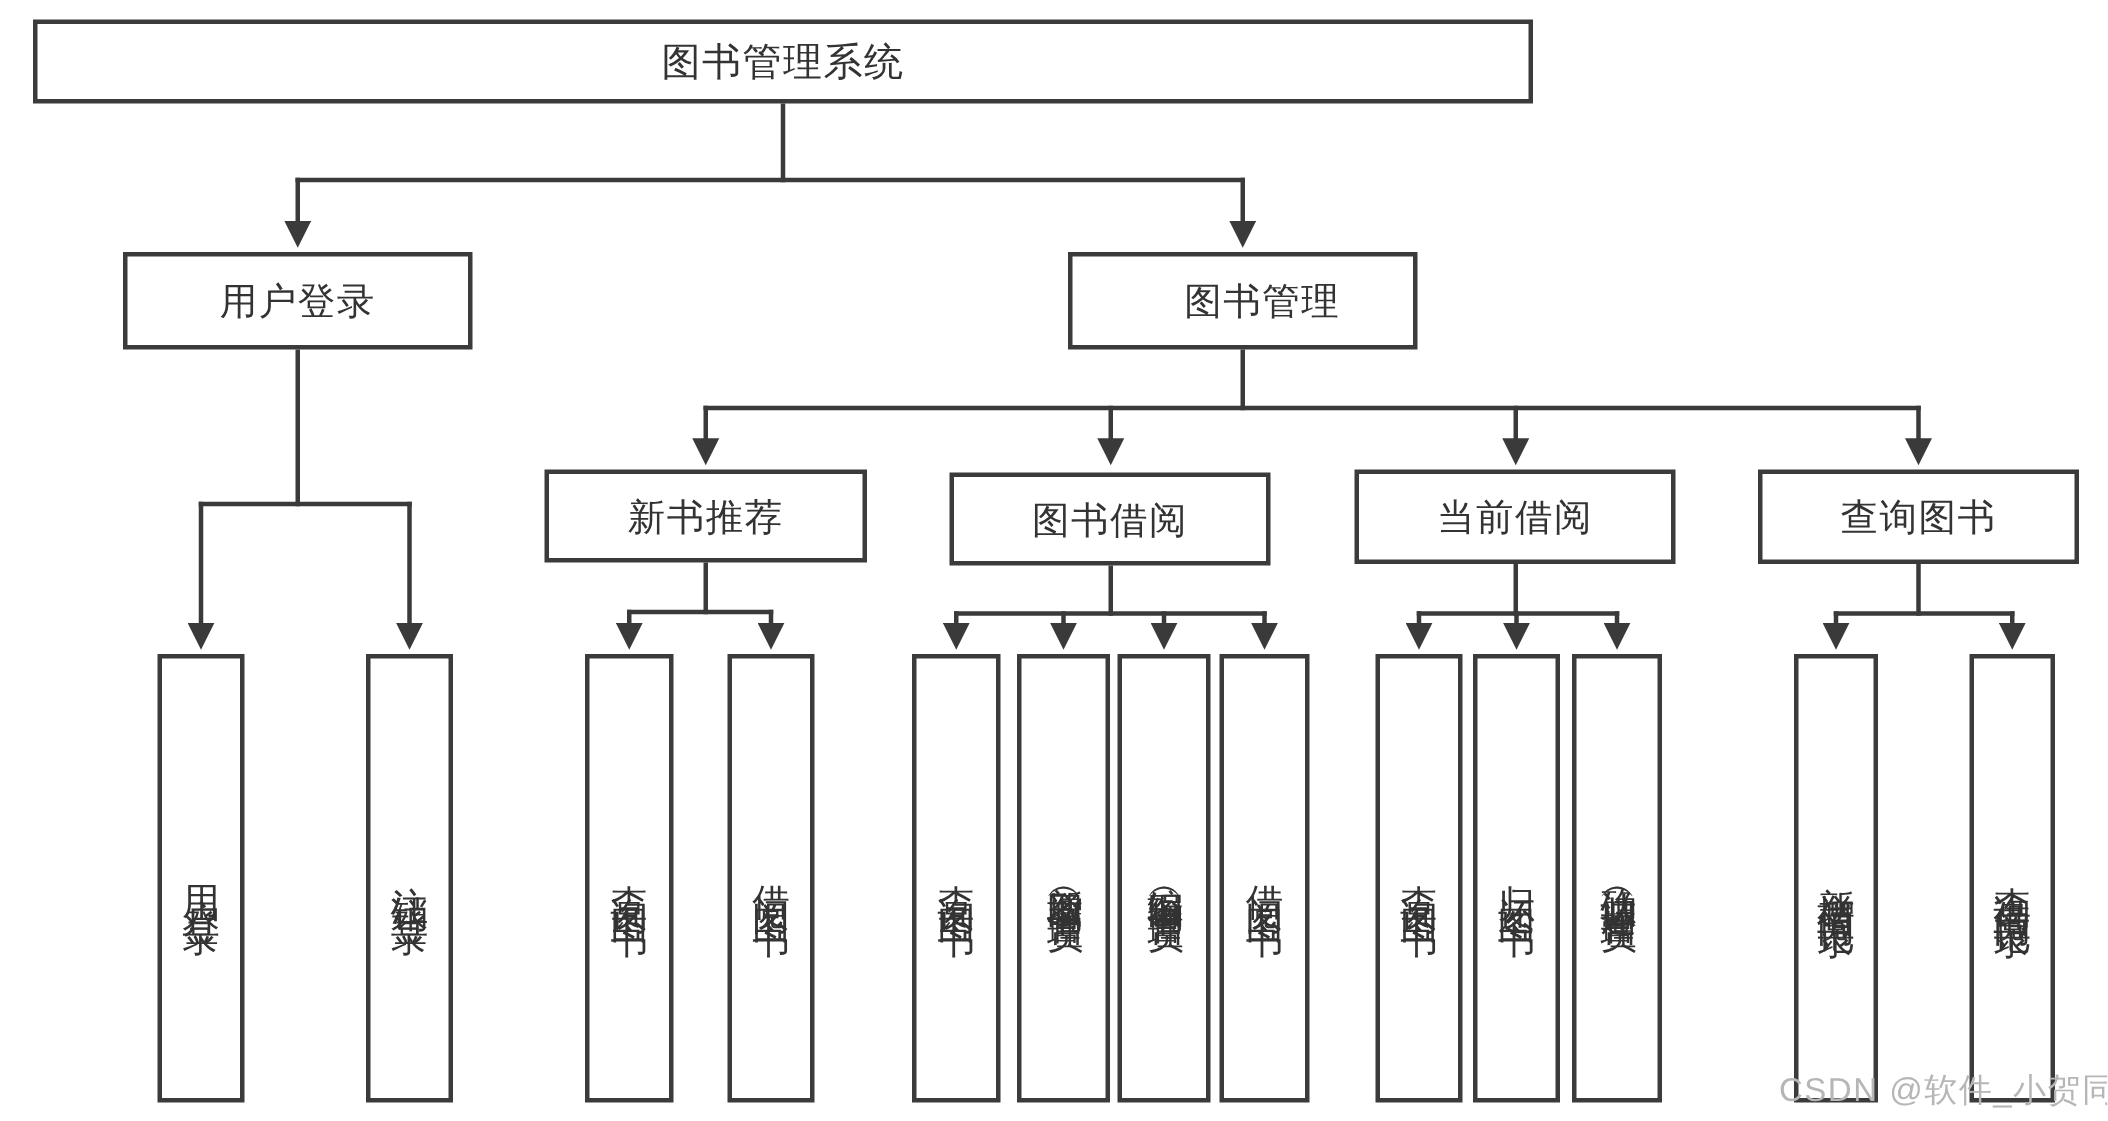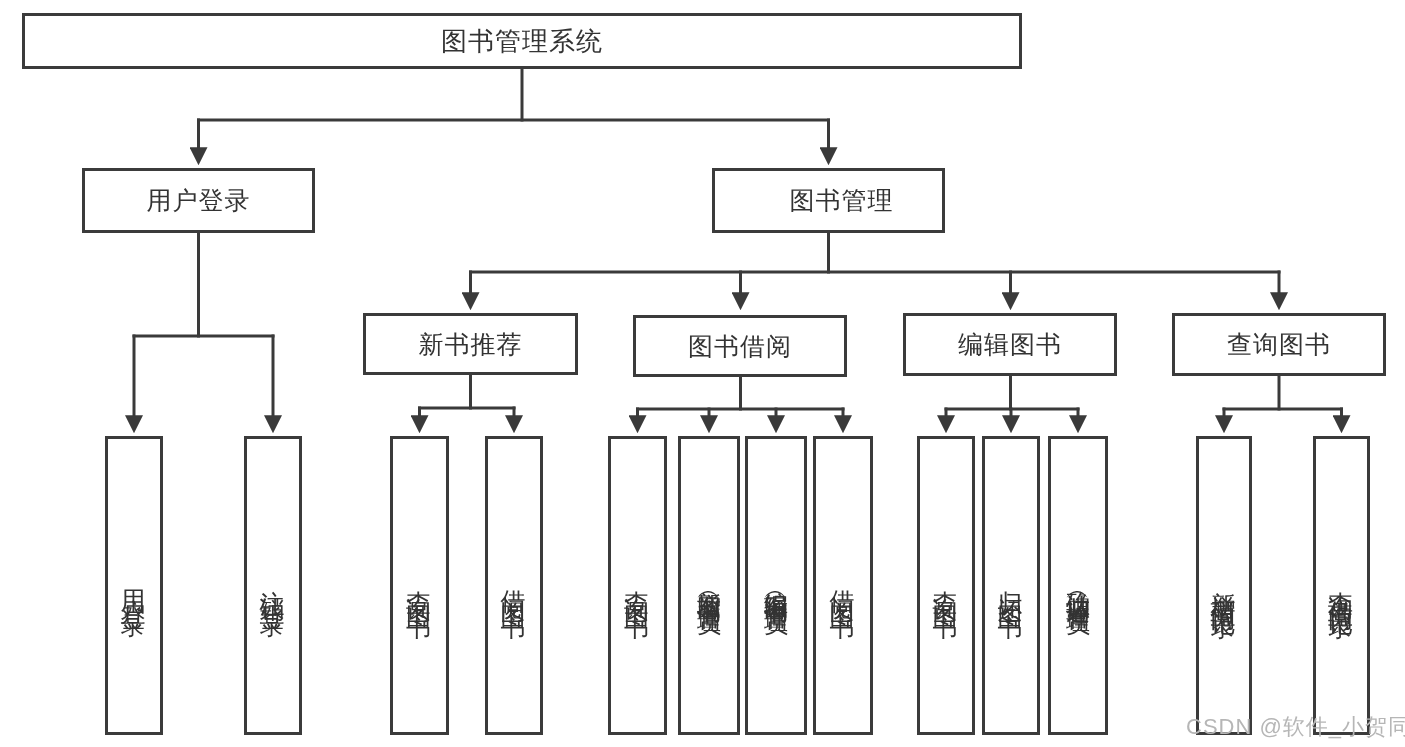--- a/index.html
+++ b/index.html
@@ -127,21 +127,21 @@
     </g>
   </svg>
 
   <div class="node h root" style="left:22px; top:13px; width:1000px; height:56px;">图书管理系统</div>
 
   <div class="node h" style="left:82px; top:168px; width:233px; height:65px;">用户登录</div>
   <div class="node h" style="left:712px; top:168px; width:233px; height:65px;padding-left:26px;">图书管理</div>
 
   <div class="node h" style="left:363px; top:313px; width:215px; height:62px;">新书推荐</div>
   <div class="node h" style="left:633px; top:315px; width:214px; height:62px;">图书借阅</div>
-  <div class="node h" style="left:903px; top:313px; width:214px; height:63px;">编辑图书</div>
+  <div class="node h" style="left:903px; top:313px; width:214px; height:63px;">当前借阅</div>
   <div class="node h" style="left:1172px; top:313px; width:214px; height:63px;">查询图书</div>
 
   <div class="node v" style="left:105px; width:58px;">用户登录</div>
   <div class="node v" style="left:244px; width:58px;">注销登录</div>
 
   <div class="node v" style="left:390px; width:59px;">查询图书</div>
   <div class="node v" style="left:485px; width:58px;">借阅图书</div>
 
   <div class="node v" style="left:608px; width:59px;">查询图书</div>
   <div class="node v long" style="left:678px; width:62px;">新增图书（管理员）</div>

